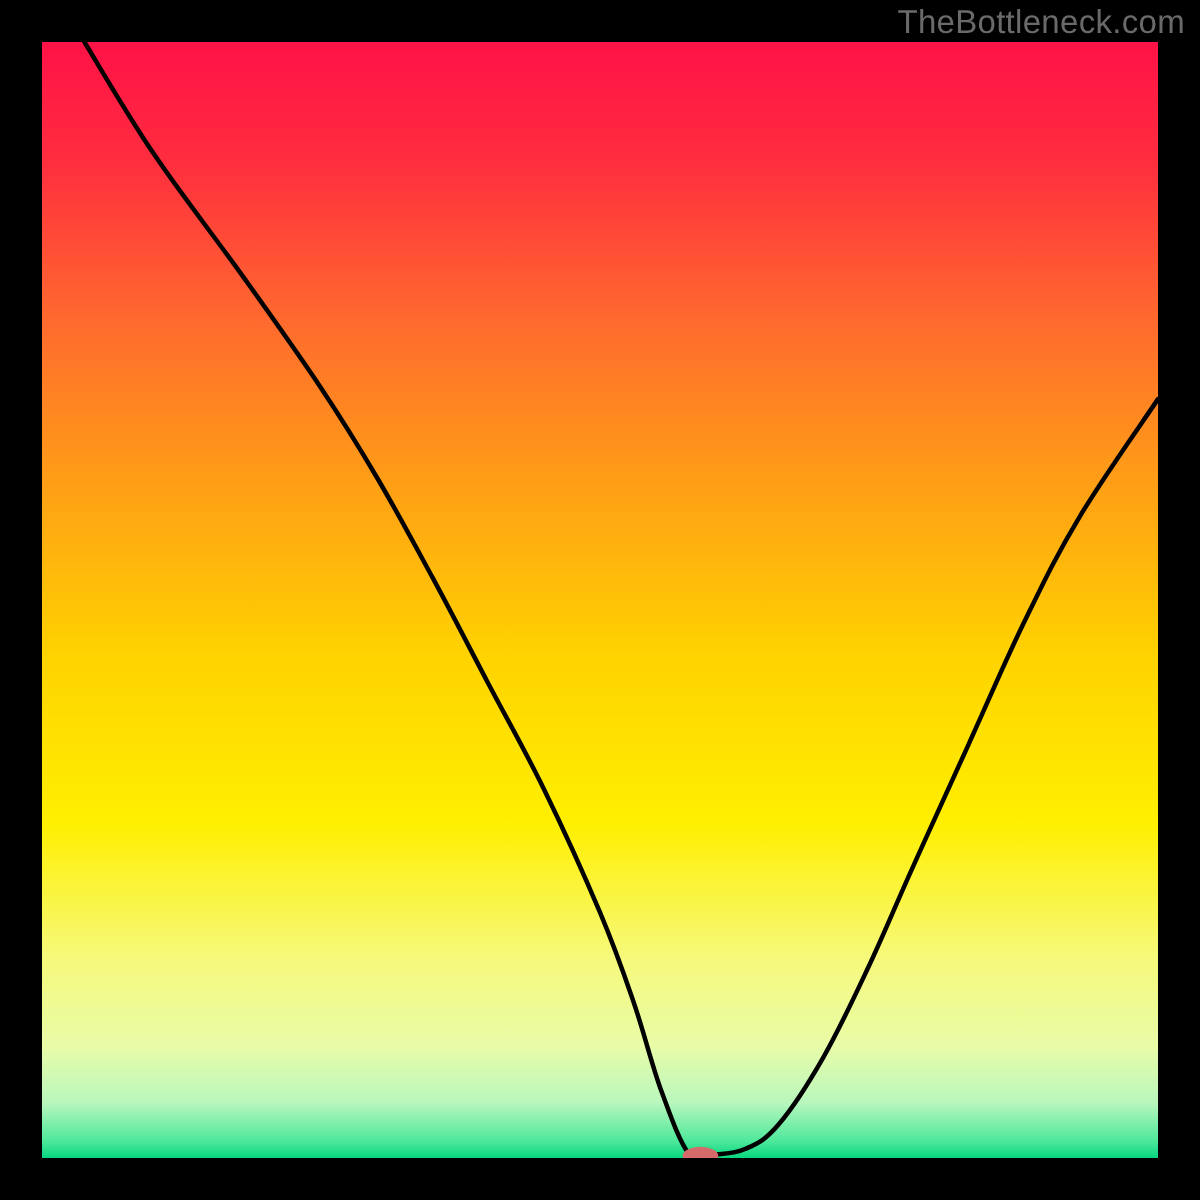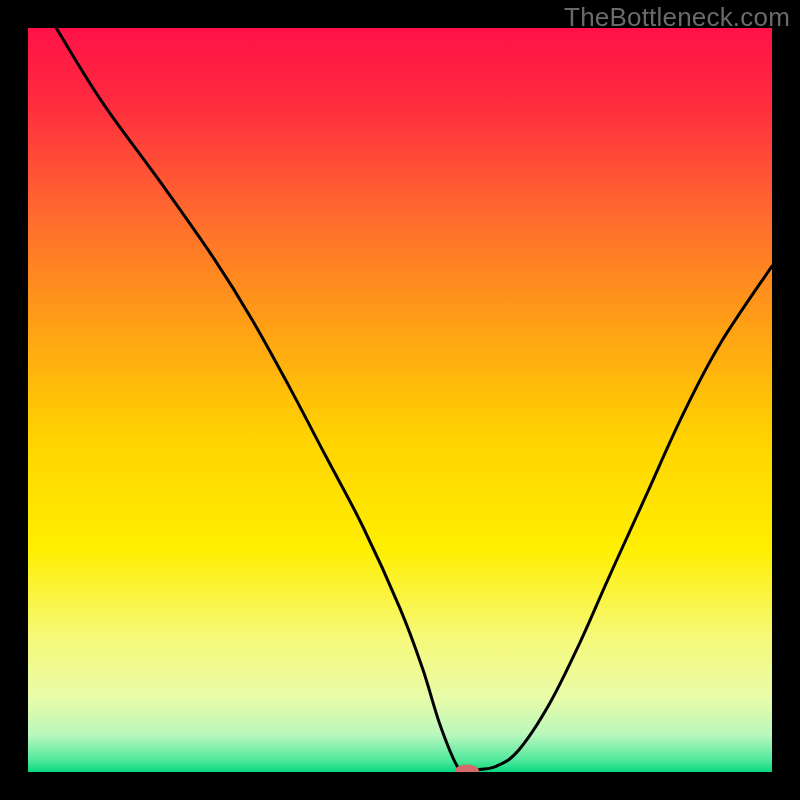--- a/index.html
+++ b/index.html
@@ -16,21 +16,21 @@
     top: 0; left: 0;
     width: 800px;
     height: 800px;
     background: #000;
   }
   .watermark {
     position: absolute;
     top: 2px;
     right: 10px;
     color: #6a6a6a;
-    font-size: 26px;
+    font-size: 22px;
     font-weight: 500;
     letter-spacing: 0.2px;
     z-index: 5;
   }
   svg.plot {
     position: absolute;
     top: 28px;
     left: 28px;
     width: 744px;
     height: 744px;

